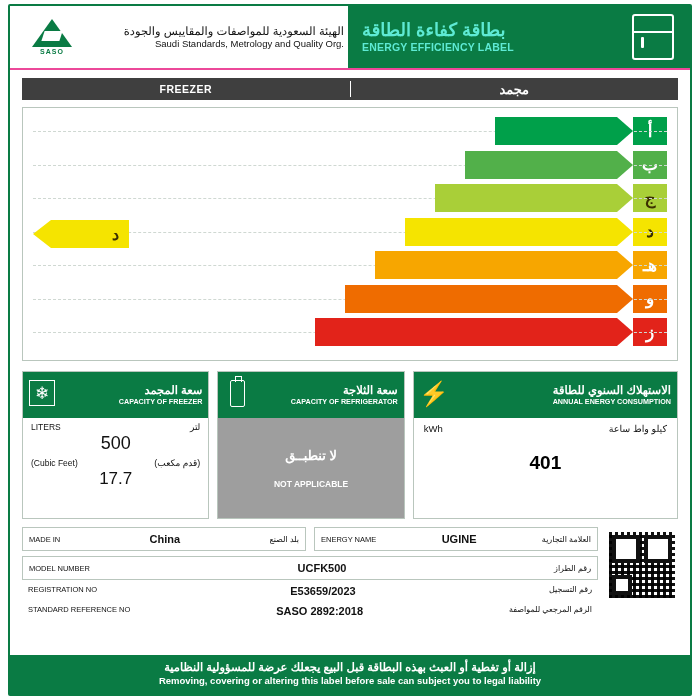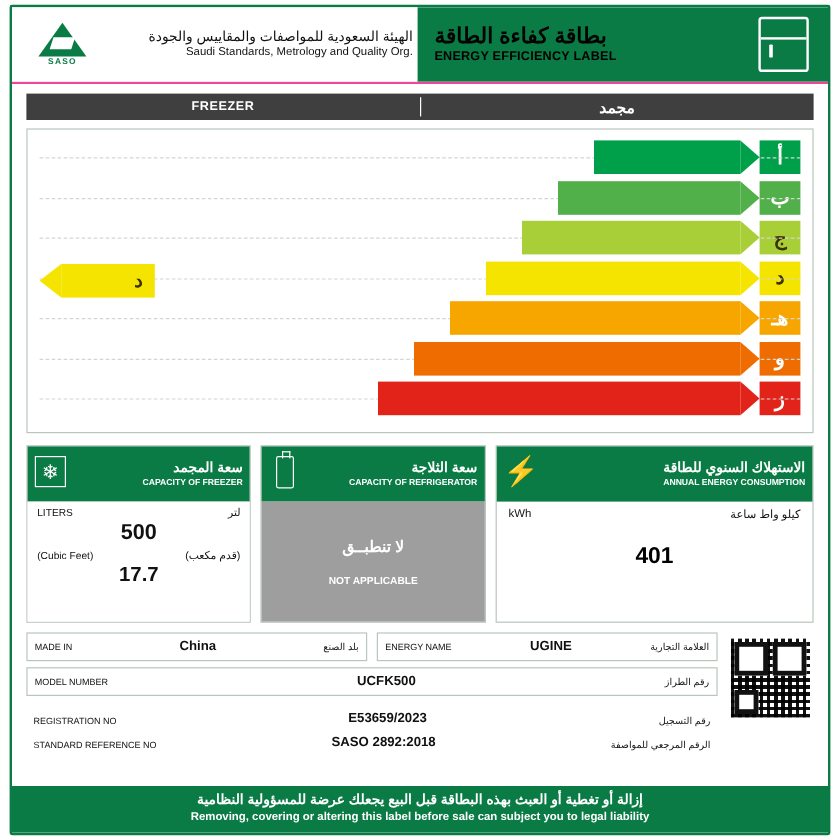--- a/index.html
+++ b/index.html
@@ -65,21 +65,21 @@
   .org-ar { font-size: 11.5px; color: #111; direction: rtl; line-height: 1.25; }
   .org-en { font-size: 9.5px; color: #111; line-height: 1.25; }
 
   .header-right {
     flex: 1;
     background: #0a7b44;
     display: flex;
     align-items: center;
     justify-content: space-between;
     padding: 0 10px 0 14px;
-    color: #000000;
+    color: #5eead4;
   }
   .hdr-titles { text-align: left; }
   .hdr-ar { font-size: 18px; font-weight: bold; direction: rtl; line-height: 1.15; }
   .hdr-en { font-size: 10.5px; font-weight: bold; letter-spacing: .2px; line-height: 1.3; }
   .fridge-icon {
     width: 42px; height: 46px;
     border: 2px solid #fff;
     border-radius: 3px;
     position: relative;
     margin-right: 6px;
@@ -200,21 +200,21 @@
   .ico-bottle::before {
     content: ""; position: absolute; left: 4px; top: -5px;
     width: 5px; height: 5px; border: 1.5px solid #fff; border-bottom: none;
   }
   .ico-bolt { font-size: 24px; color: #fff; line-height: 28px; text-align: center; }
 
   .panel-body { height: 100px; position: relative; background: #fff; }
   .pb-row { display: flex; align-items: center; justify-content: space-between; padding: 4px 8px 0 8px; }
   .pb-label-en { font-size: 8.5px; color: #111; }
   .pb-label-ar { font-size: 9px; color: #111; direction: rtl; }
-  .pb-value { text-align: center; font-size: 18px; font-weight: bold; color: #111; margin-top: 1px; }
+  .pb-value { text-align: center; font-size: 18px; font-weight: normal; color: #111; margin-top: 1px; }
   .pb-value.small { font-size: 17px; }
   .na-body {
     height: 100px; background: #9e9e9e;
     display: flex; flex-direction: column;
     align-items: center; justify-content: center; gap: 16px;
   }
   .na-ar { font-size: 13px; color: #fff; font-weight: bold; direction: rtl; }
   .na-en { font-size: 8.5px; color: #fff; font-weight: bold; }
   .energy-body { height: 100px; position: relative; }
   .energy-top { display: flex; justify-content: space-between; padding: 5px 10px 0 10px; }
@@ -234,21 +234,21 @@
     height: 24px;
     display: flex; align-items: center;
     padding: 0 6px;
     margin-bottom: 5px;
   }
   .f-en { font-size: 7.5px; color: #111; white-space: nowrap; }
   .f-val { flex: 1; text-align: center; font-size: 11px; font-weight: bold; color: #111; }
   .f-ar { font-size: 8px; color: #111; direction: rtl; white-space: nowrap; }
   .field-row { display: flex; gap: 8px; }
   .field-row .field { flex: 1; margin-bottom: 5px; }
-  .plain-row { display: flex; align-items: flex-end; padding: 0 6px; height: 20px; }
+  .plain-row { display: flex; align-items: flex-start; padding: 0 6px; height: 20px; }
   .plain-row .f-val { font-size: 11px; }
   .qr {
     flex: 0 0 72px; height: 72px;
     background:
       repeating-linear-gradient(90deg, #111 0 3px, #fff 3px 6px),
       repeating-linear-gradient(0deg, #111 0 3px, #fff 3px 6px);
     background-blend-mode: multiply;
     border: 3px solid #fff;
     position: relative;
     margin-top: 2px;

